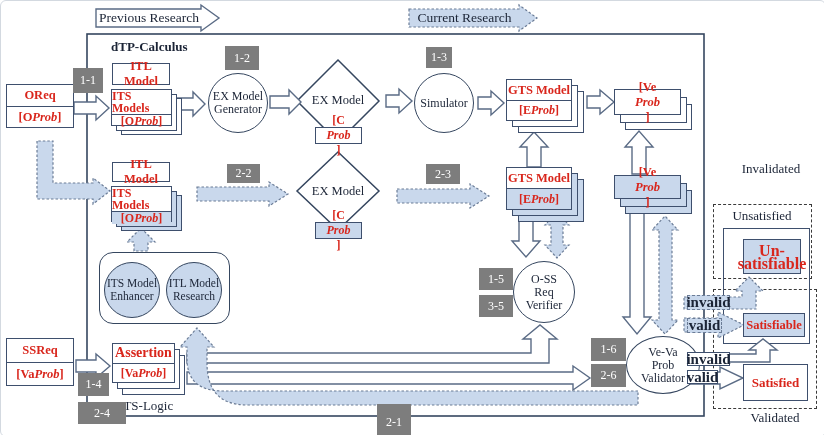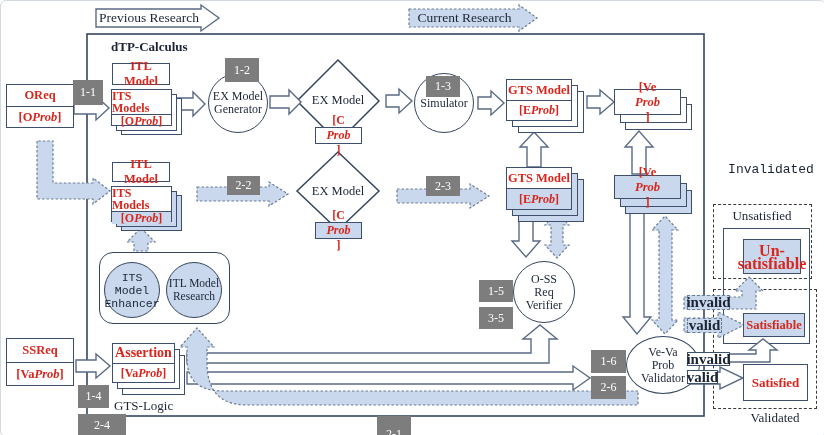--- a/index.html
+++ b/index.html
@@ -17,21 +17,21 @@
   .red{color:#d9261c;font-weight:700;font-size:12.5px;}
   .stack{position:absolute;}
   .sh{position:absolute;width:100%;height:100%;border:1.5px solid #3e4f6d;background:#fff;}
   .face{position:absolute;left:0;top:0;width:100%;height:100%;}
   .bluebg{background:#c9d8ec !important;}
   .circle{border-radius:50%;border:1.5px solid #35465f;background:#fff;display:flex;
           flex-direction:column;align-items:center;justify-content:center;text-align:center;
           font-size:12px;line-height:13px;}
   .bluecircle{background:#c9d8ec;}
   .badge{background:#7d7d7d;color:#fff;display:flex;align-items:center;justify-content:center;
-         font-size:12px;z-index:6;margin-top:12px;}
+         font-size:12px;z-index:6;}
   .rlabel{font-size:13px;}
   .center{display:flex;align-items:center;justify-content:center;text-align:center;}
   .dashedbox{border:1.6px dashed #3a3a3a;background:transparent;}
   .solidbox{border:1.6px solid #3e4f6d;background:transparent;}
   .roundrect{border:1.6px solid #35465f;border-radius:14px;background:#fff;}
   .tag{font-weight:600;font-size:15px;display:flex;align-items:center;
        justify-content:center;line-height:1;z-index:6;}
   .tagblue{background:#c9d8ec;border:1px dashed #6b7c96;}
   .tagwhite{background:#fff;border:1.2px solid #3e4f6d;}
   .banner-text{font-size:13.5px;display:flex;align-items:center;justify-content:center;z-index:6;}
@@ -86,21 +86,21 @@
       <path d="M550,224 H544 L556,211 L568,224 H562 V244 H568 L556,257 L544,244 H550 Z"></path>
       <path d="M658,229 H651 L664,215 L677,229 H671 V319 H677 L664,333 L651,319 H658 Z"></path>
     </g>
   </svg>
 
   <div class="abs banner-text" style="left:97px;top:7px;width:102px;height:20px;">Previous Research</div>
   <div class="abs banner-text" style="left:410px;top:7px;width:107px;height:20px;">Current Research</div>
 
   <div class="abs rlabel z5" style="left:110px;top:38px;font-weight:700;">dTP-Calculus</div>
   <div class="abs rlabel z5" style="left:113px;top:397px;">GTS-Logic</div>
-  <div class="abs rlabel center z5" style="left:726px;top:160px;width:88px;height:16px;font-family:Liberation Mono, monospace;">Invalidated</div>
+  <div class="abs rlabel center z5" style="left:726px;top:160px;width:88px;height:16px;">Invalidated</div>
   <div class="abs rlabel center z5" style="left:716px;top:207px;width:90px;height:15px;">Unsatisfied</div>
   <div class="abs rlabel center z5" style="left:731px;top:409px;width:86px;height:16px;">Validated</div>
 
   <div class="abs vbox z5" style="left:5px;top:83px;width:68px;height:44px;">
     <div class="cell red">OReq</div>
     <div class="cell red prob">
         <span>[O</span>
         <i>Prob</i>
         <span>]</span>
       </div>
@@ -201,21 +201,21 @@
   <div class="stack z5" style="left:613px;top:174px;width:65px;height:22px;">
     <div class="sh bluebg" style="left:11px;top:15px;"></div>
     <div class="sh bluebg" style="left:6px;top:8px;"></div>
     <div class="face vbox center red prob bluebg" style="font-size:12.5px;">
         <span>[Ve</span>
         <i>Prob</i>
         <span>]</span>
       </div>
   </div>
 
-  <div class="abs circle bluecircle z5" style="left:103px;top:261px;width:56px;height:56px;font-size:11.5px;line-height:13px;font-family:Liberation Mono, monospace;">
+  <div class="abs circle bluecircle z5" style="left:103px;top:261px;width:56px;height:56px;font-size:11.5px;line-height:13px;">
     <span>ITS Model</span>
     <span>Enhancer</span>
   </div>
   <div class="abs circle bluecircle z5" style="left:165px;top:261px;width:56px;height:56px;font-size:11.5px;line-height:13px;">
     <span>ITL Model</span>
     <span>Research</span>
   </div>
 
   <div class="stack z5" style="left:111px;top:342px;width:61px;height:38px;">
     <div class="sh" style="left:10px;top:12px;"></div>
@@ -245,21 +245,21 @@
     <div class="center red" style="flex-direction:column;font-size:16px;line-height:13px;height:100%;">
       <span>Un-</span>
       <span>satisfiable</span>
     </div>
   </div>
   <div class="abs vbox bluebg center red z5" style="left:742px;top:312px;width:62px;height:24px;font-size:12.5px;">Satisfiable</div>
   <div class="abs vbox center red z5" style="left:742px;top:363px;width:65px;height:37px;font-size:13px;">Satisfied</div>
 
   <div class="abs badge" style="left:72px;top:67px;width:30px;height:25px;">1-1</div>
   <div class="abs badge" style="left:224px;top:45px;width:34px;height:24px;">1-2</div>
-  <div class="abs badge" style="left:425px;top:63px;width:34px;height:21px;">1-3</div>
+  <div class="abs badge" style="left:425px;top:46px;width:26px;height:21px;">1-3</div>
   <div class="abs badge" style="left:226px;top:163px;width:33px;height:19px;">2-2</div>
   <div class="abs badge" style="left:425px;top:163px;width:34px;height:20px;">2-3</div>
   <div class="abs badge" style="left:77px;top:372px;width:31px;height:23px;">1-4</div>
   <div class="abs badge" style="left:77px;top:401px;width:48px;height:22px;">2-4</div>
   <div class="abs badge" style="left:478px;top:267px;width:34px;height:22px;">1-5</div>
   <div class="abs badge" style="left:478px;top:294px;width:34px;height:22px;">3-5</div>
   <div class="abs badge" style="left:590px;top:337px;width:35px;height:23px;">1-6</div>
   <div class="abs badge" style="left:590px;top:363px;width:35px;height:23px;">2-6</div>
   <div class="abs badge" style="left:376px;top:403px;width:34px;height:37px;">2-1</div>
 

